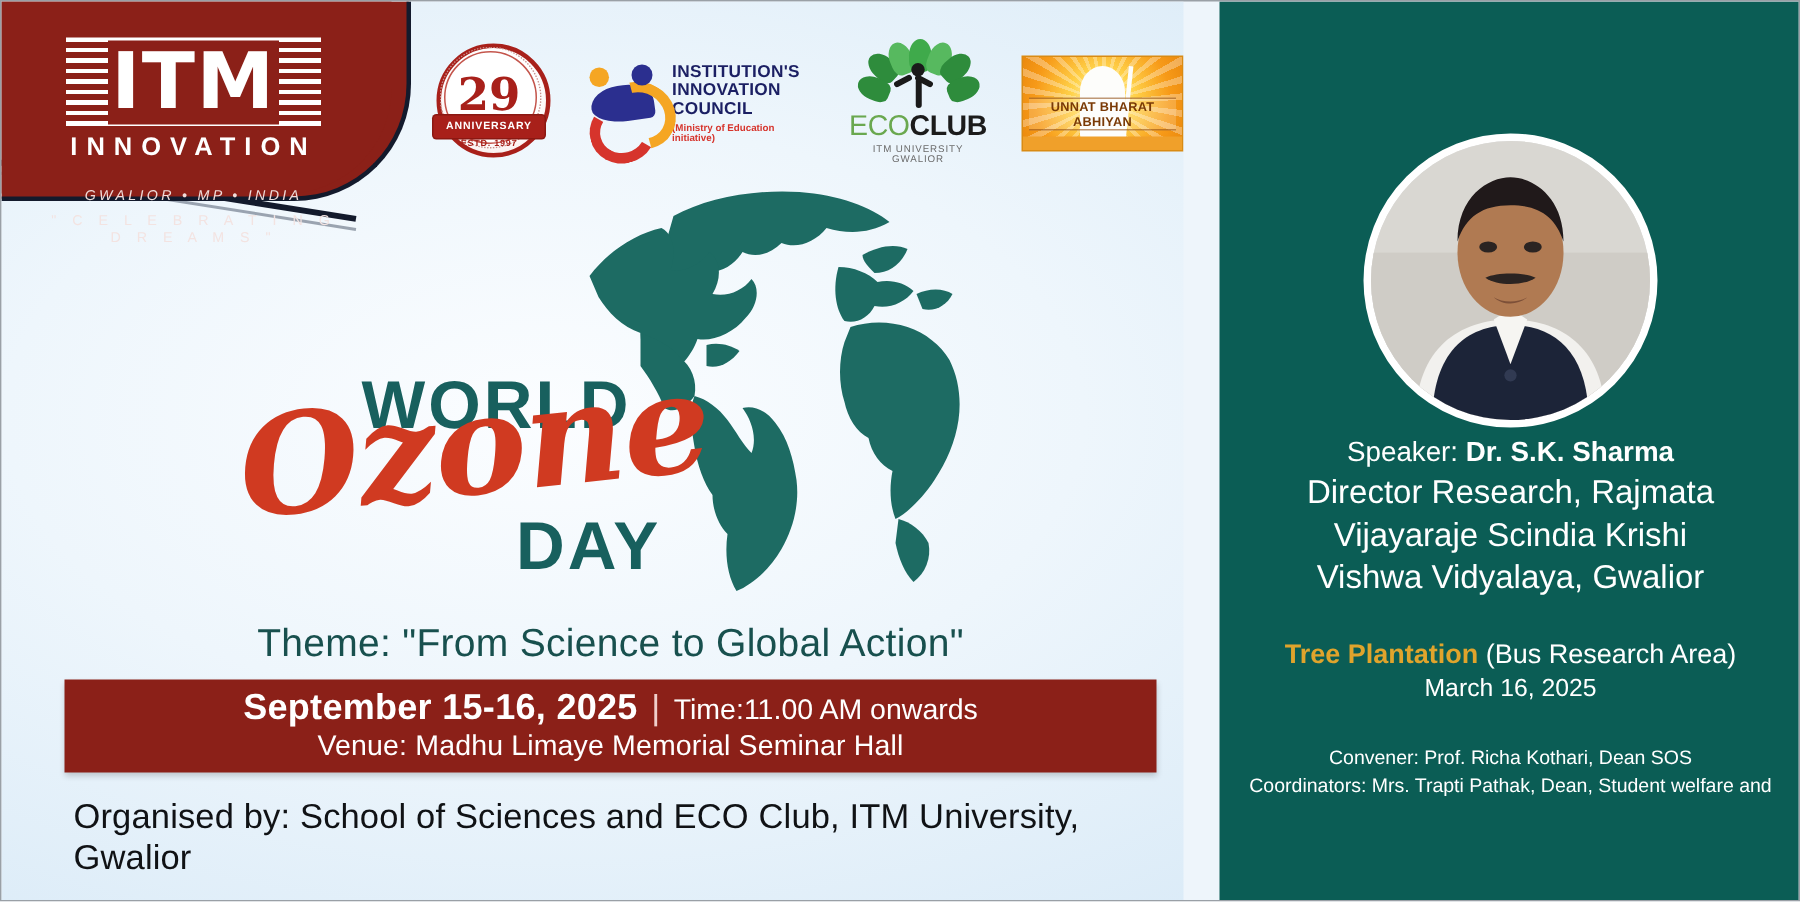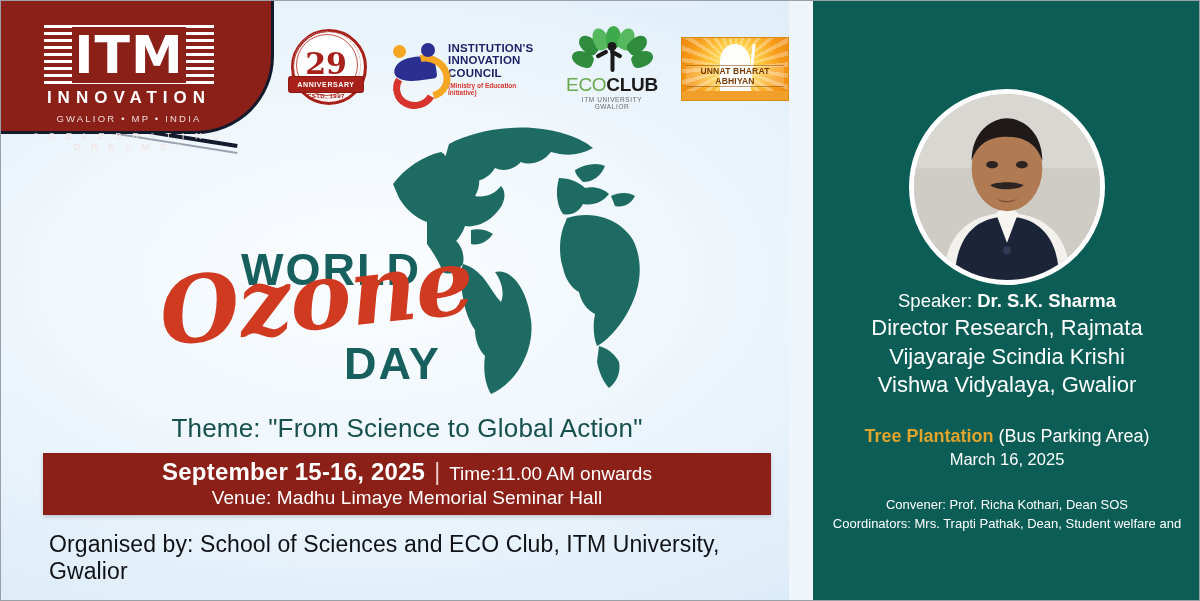--- a/index.html
+++ b/index.html
@@ -72,21 +72,21 @@
     -webkit-text-stroke:0;
     mix-blend-mode:normal;
   }
   .itm-mark .letters span{
     background:#8b2018;padding:0 2px;line-height:56px;color:#ffffff;
   }
   .itm-univ{
     font-size:17px;letter-spacing:6px;font-weight:bold;color:#fff;line-height:1.1;
   }
   .itm-loc{
-    font-size:9.5px;letter-spacing:2.2px;color:#f0dcda;margin-top:5px;
+    font-size:9.5px;letter-spacing:2.2px;color:#f0dcda;margin-top:17px;font-style:italic;
   }
   .itm-tag{
     font-size:9.5px;letter-spacing:4px;color:#f3e3e1;margin-top:6px;
   }
 
   
   #logo-strip{
     position:absolute;left:282px;top:26px;height:84px;
     display:flex;align-items:center;gap:22px;z-index:8;
   }
@@ -432,21 +432,21 @@
         <div class="pt-line2">
           <span>Speaker: </span><span class="b">Dr. S.K. Sharma</span>
         </div>
         <div class="pt-small">Director Research, Rajmata Vijayaraje Scindia Krishi</div>
         <div class="pt-small">Vishwa Vidyalaya, Gwalior</div>
       </div>
 
 
       <div class="blk" style="margin-top:24px;">
         <div class="pt-head">
-          <span class="gold">Tree Plantation</span><span> (Bus Parking Area)</span>
+          <span class="gold">Tree Plantation</span><span> (Bus Research Area)</span>
         </div>
         <div class="pt-sub">March 16, 2025</div>
       </div>
 
       <div class="blk" style="margin-top:26px;">
         <div class="pt-tiny">Convener: Prof. Richa Kothari, Dean SOS</div>
         <div class="pt-tiny2">Coordinators: Mrs. Trapti Pathak, Dean, Student welfare and</div>
 
       </div>
 

